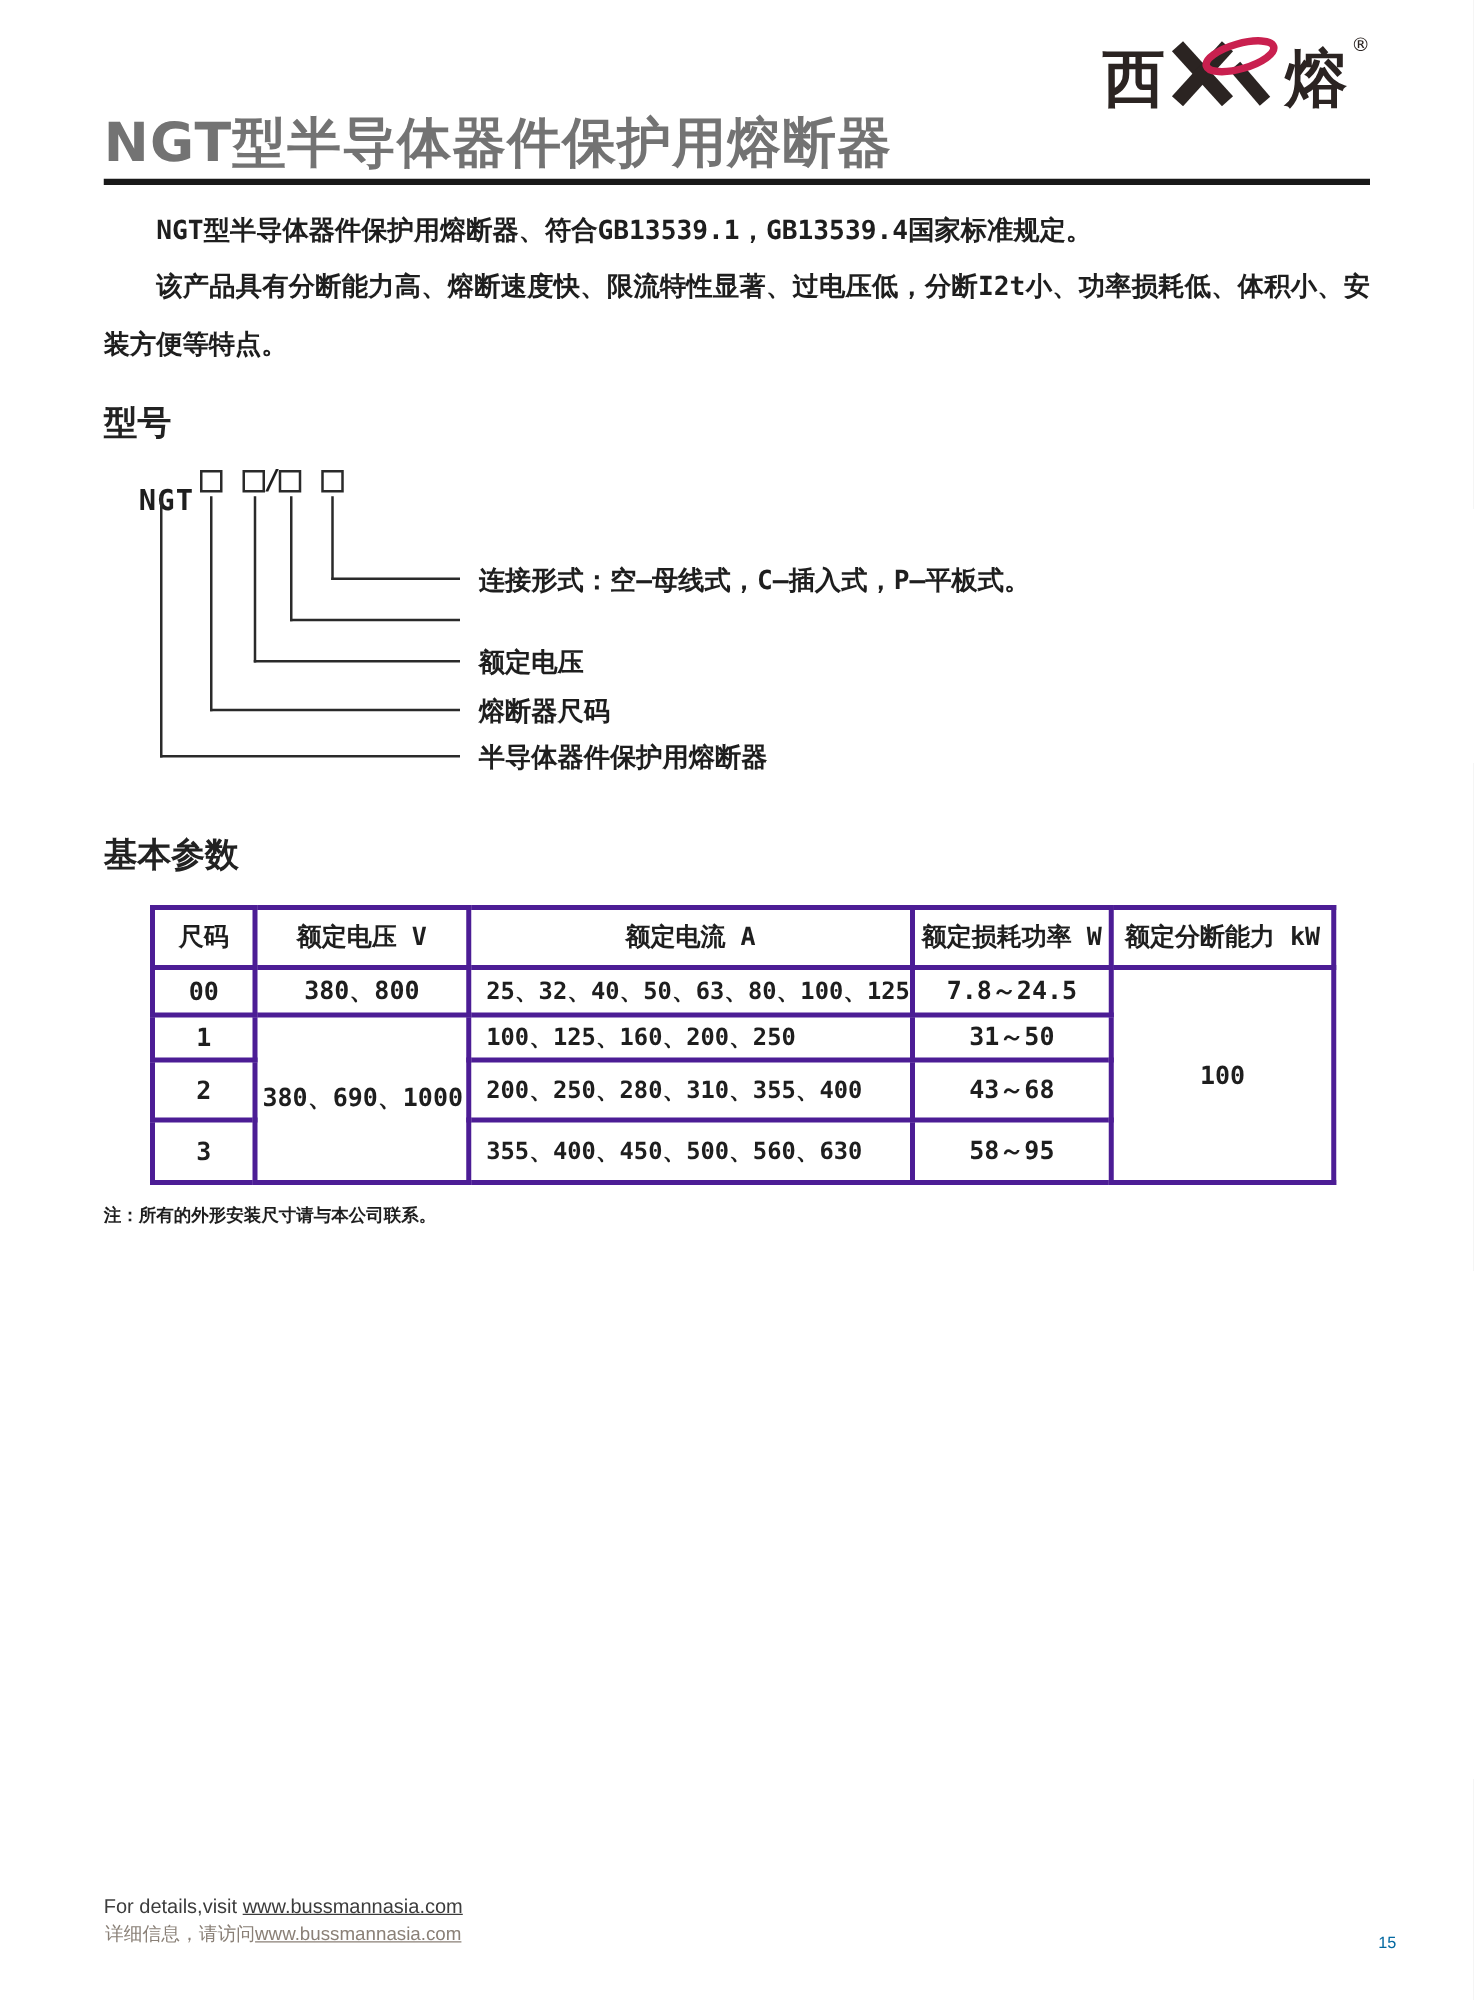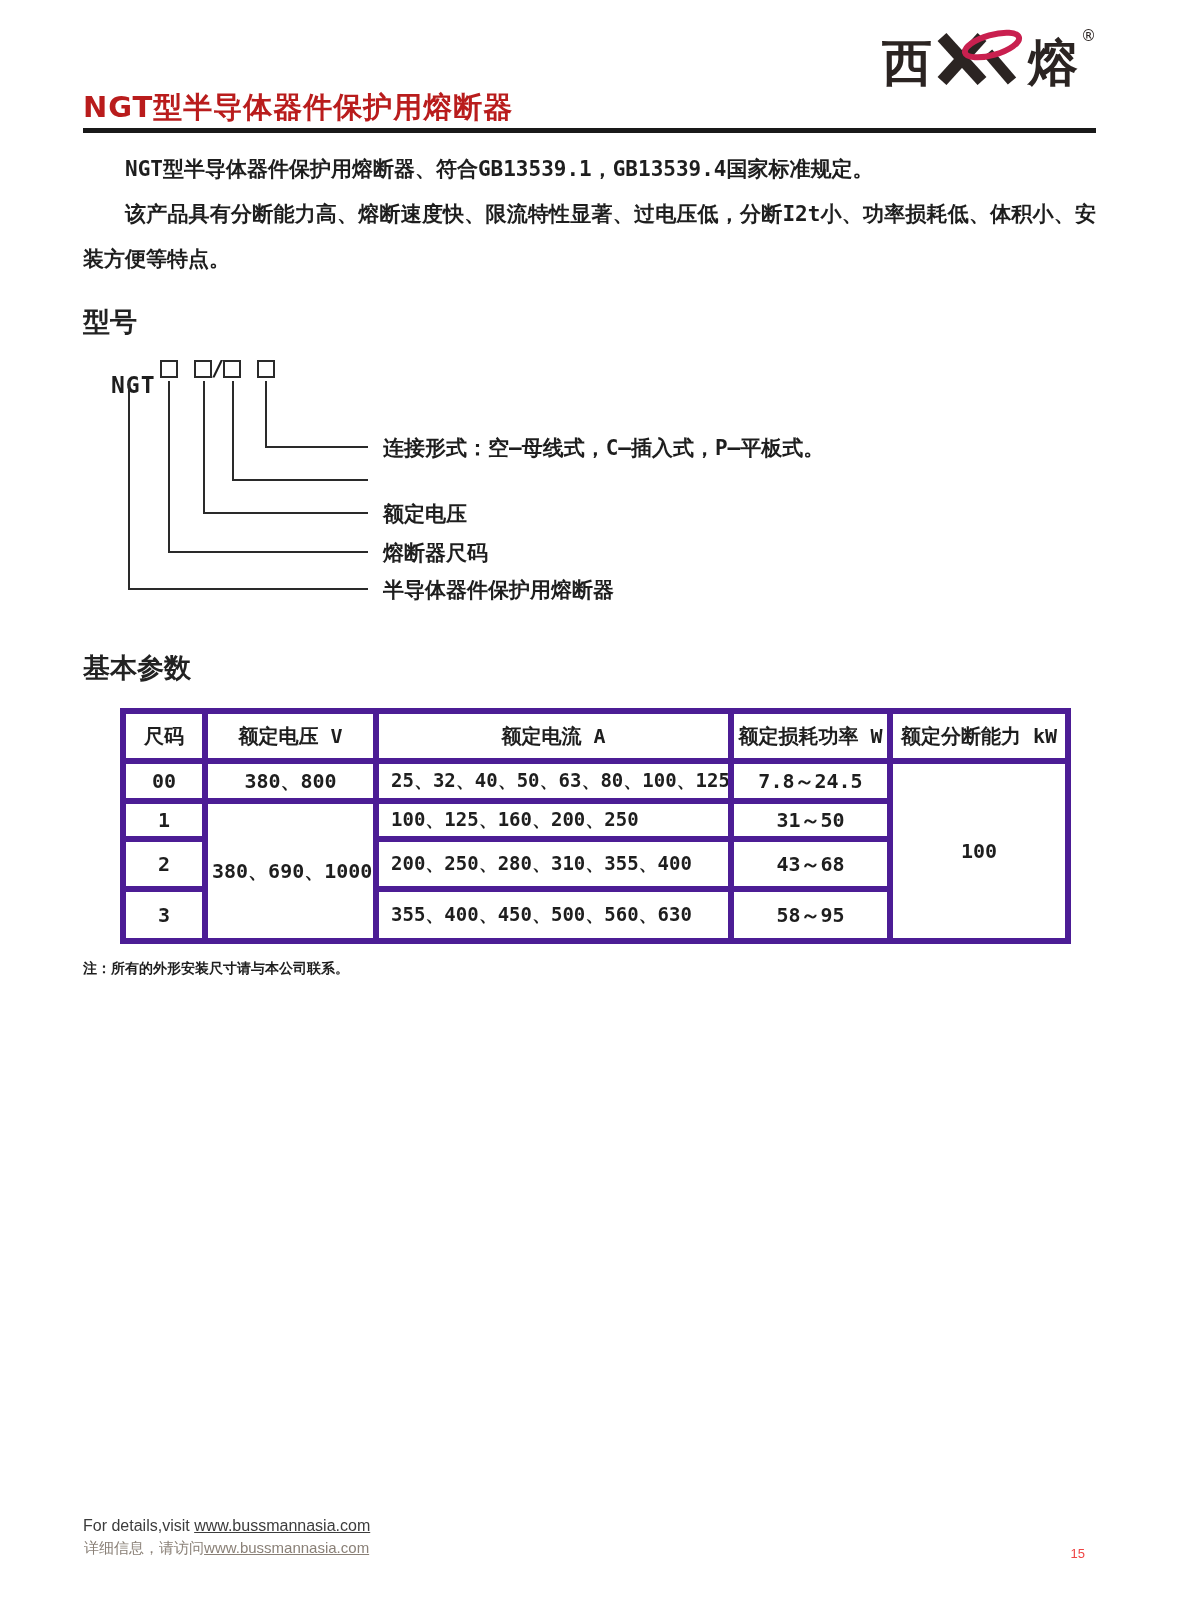--- a/index.html
+++ b/index.html
@@ -8,21 +8,21 @@
   .content{padding:0 83px;}
 
   
   .logo-row{padding-top:26px;height:62px;display:flex;justify-content:flex-end;align-items:flex-end;}
   .logo{display:flex;align-items:flex-end;line-height:1;}
   .logo-cn{font-size:50px;font-weight:bold;color:#2b2422;letter-spacing:0;}
   .logo-mark{display:inline-block;margin:0 4px;}
   .logo-reg{font-size:15px;color:#2b2422;margin-left:3px;align-self:flex-start;}
 
   
-  h1{margin:4px 0 0 0;font-size:29px;font-weight:bold;letter-spacing:1px;line-height:1.1;color:#b91c1c;}
+  h1{margin:4px 0 0 0;font-size:43px;font-weight:bold;letter-spacing:1px;line-height:1.1;color:#737373;}
   .title-rule{height:5px;background:#191919;margin-top:4px;}
 
   
   .intro{margin-top:14px;}
   .body-p{margin:0;font-size:21px;font-weight:600;line-height:2.15;text-indent:2em;
           text-align:justify;font-family:"DejaVu Sans Mono","DejaVu Sans",sans-serif;}
 
   
   h2{margin:0;font-size:27px;font-weight:600;color:#222;}
   .h-model{margin-top:22px;}
@@ -35,37 +35,37 @@
   .code-slash{position:absolute;left:128px;top:0;font-size:22px;font-weight:bold;}
   .code-box{position:absolute;top:4px;width:14px;height:14px;border:2px solid #2a2a2a;background:#fff;}
   .cb1{left:77px;} .cb2{left:111px;} .cb3{left:140px;} .cb4{left:174px;}
   .connector{position:absolute;border-left:2px solid #2a2a2a;border-bottom:2px solid #2a2a2a;top:25px;}
   .diag-label{position:absolute;left:300px;font-size:21px;font-weight:600;white-space:nowrap;}
 
   
   .table-wrap{margin-top:22px;margin-left:37px;}
   table{border-collapse:collapse;table-layout:fixed;width:945px;
         font-family:"DejaVu Sans Mono","DejaVu Sans",sans-serif;}
-  th,td{border:6px solid #4c1d95;font-size:20px;font-weight:600;text-align:center;
+  th,td{border:4px solid #4c1d95;font-size:20px;font-weight:600;text-align:center;
         padding:0 4px;white-space:nowrap;overflow:hidden;}
   th{height:44px;font-weight:600;}
   col.c-size{width:82px;} col.c-volt{width:171px;} col.c-cur{width:355px;}
   col.c-pow{width:159px;} col.c-brk{width:178px;}
   td.cur{text-align:left;padding-left:12px;font-size:19px;}
   tr.r0 td{height:34px;} tr.r1 td{height:32px;} tr.r2 td{height:44px;} tr.r3 td{height:46px;}
 
   .note{margin:16px 0 0 0;font-size:14px;font-weight:600;
         font-family:Liberation Mono, monospace;}
 
   
   .footer{position:absolute;left:83px;top:1516px;font-family:"Liberation Sans",sans-serif;text-align:center;}
   .footer-line-en{font-size:16px;color:#3c3c3c;line-height:1.3;}
   .footer-line-cn{font-size:15px;color:#8a8077;line-height:1.4;}
   .footer a{color:inherit;text-decoration:underline;}
-  .page-num{position:absolute;right:94px;top:1546px;font-size:13px;color:#ef4444;
+  .page-num{position:absolute;right:62px;top:1546px;font-size:13px;color:#0369a1;
             font-family:"Liberation Sans",sans-serif;}
 </style>
 </head>
 <body>
 
 <div class="page">
   <div class="content">
 
     <div class="logo-row">
       <div class="logo">

